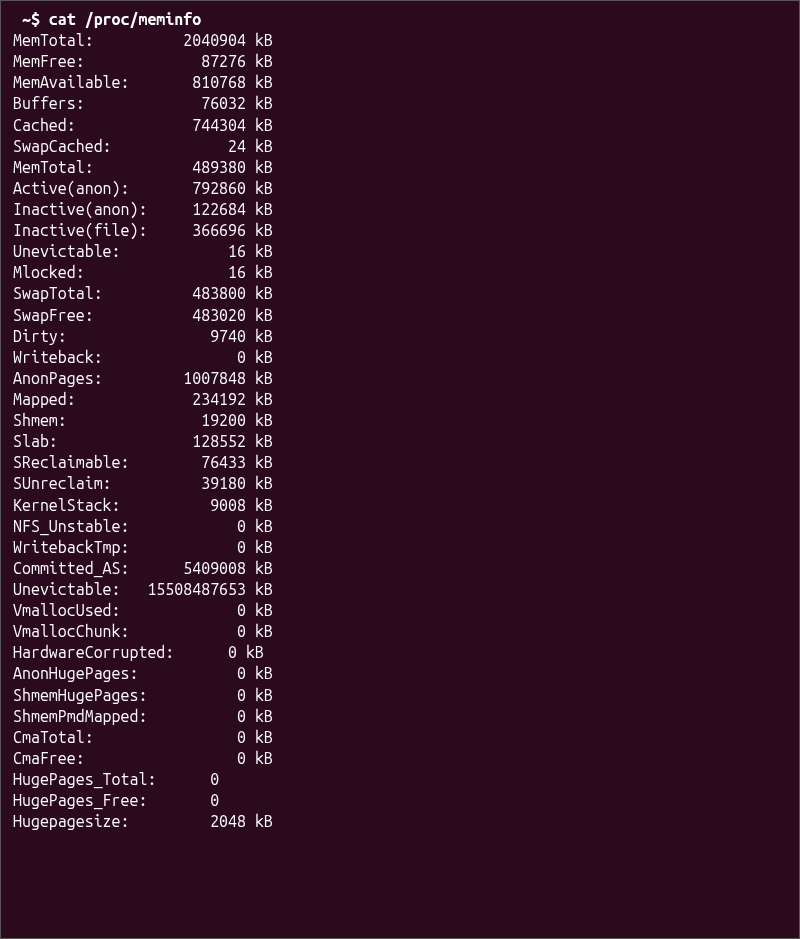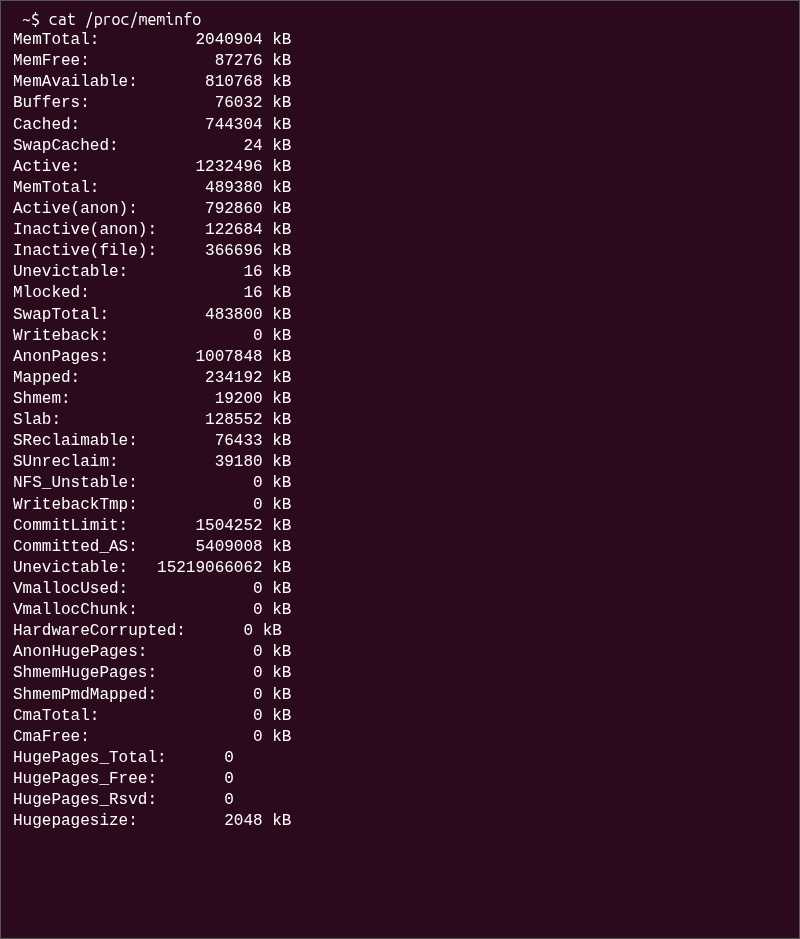--- a/index.html
+++ b/index.html
@@ -13,25 +13,24 @@
       height: 939px;
       padding: 8px 12px;
       font-family: 'Ubuntu Mono', 'DejaVu Sans Mono', 'Consolas', monospace;
       font-size: 16px;
       color: #ffffff;
       line-height: 1.32;
       border: 1px solid #555;
     }
     .prompt-line {
       white-space: pre;
-      font-weight: normal;
+      font-weight: bold;
     }
     .row {
       white-space: pre;
-      font-family: Liberation Mono, monospace;
     }
     .label {
       display: inline-block;
     }
     .value {
       display: inline-block;
     }
     .unit {
       display: inline-block;
     }
@@ -40,45 +39,45 @@
 <body>
 
 <div class="prompt-line"> ~$ cat /proc/meminfo</div>
 <div id="output">
     <div class="row"><span class="label">MemTotal:       </span><span class="value">   2040904</span><span class="unit"> kB</span></div>
     <div class="row"><span class="label">MemFree:        </span><span class="value">     87276</span><span class="unit"> kB</span></div>
     <div class="row"><span class="label">MemAvailable:   </span><span class="value">    810768</span><span class="unit"> kB</span></div>
     <div class="row"><span class="label">Buffers:        </span><span class="value">     76032</span><span class="unit"> kB</span></div>
     <div class="row"><span class="label">Cached:         </span><span class="value">    744304</span><span class="unit"> kB</span></div>
     <div class="row"><span class="label">SwapCached:     </span><span class="value">        24</span><span class="unit"> kB</span></div>
-    <div class="row"><span class="label">Active:         </span><span class="value">   1232496</span><span class="unit"> kB</span></div>
     <div class="row"><span class="label">MemTotal:       </span><span class="value">    489380</span><span class="unit"> kB</span></div>
     <div class="row"><span class="label">Active(anon):   </span><span class="value">    792860</span><span class="unit"> kB</span></div>
     <div class="row"><span class="label">Inactive(anon): </span><span class="value">    122684</span><span class="unit"> kB</span></div>
     <div class="row"><span class="label">Inactive(file): </span><span class="value">    366696</span><span class="unit"> kB</span></div>
     <div class="row"><span class="label">Unevictable:    </span><span class="value">        16</span><span class="unit"> kB</span></div>
     <div class="row"><span class="label">Mlocked:        </span><span class="value">        16</span><span class="unit"> kB</span></div>
     <div class="row"><span class="label">SwapTotal:      </span><span class="value">    483800</span><span class="unit"> kB</span></div>
+    <div class="row"><span class="label">SwapFree:       </span><span class="value">    483020</span><span class="unit"> kB</span></div>
+    <div class="row"><span class="label">Dirty:          </span><span class="value">      9740</span><span class="unit"> kB</span></div>
     <div class="row"><span class="label">Writeback:      </span><span class="value">         0</span><span class="unit"> kB</span></div>
     <div class="row"><span class="label">AnonPages:      </span><span class="value">   1007848</span><span class="unit"> kB</span></div>
     <div class="row"><span class="label">Mapped:         </span><span class="value">    234192</span><span class="unit"> kB</span></div>
     <div class="row"><span class="label">Shmem:          </span><span class="value">     19200</span><span class="unit"> kB</span></div>
     <div class="row"><span class="label">Slab:           </span><span class="value">    128552</span><span class="unit"> kB</span></div>
     <div class="row"><span class="label">SReclaimable:   </span><span class="value">     76433</span><span class="unit"> kB</span></div>
     <div class="row"><span class="label">SUnreclaim:     </span><span class="value">     39180</span><span class="unit"> kB</span></div>
+    <div class="row"><span class="label">KernelStack:    </span><span class="value">      9008</span><span class="unit"> kB</span></div>
     <div class="row"><span class="label">NFS_Unstable:   </span><span class="value">         0</span><span class="unit"> kB</span></div>
     <div class="row"><span class="label">WritebackTmp:   </span><span class="value">         0</span><span class="unit"> kB</span></div>
-    <div class="row"><span class="label">CommitLimit:    </span><span class="value">   1504252</span><span class="unit"> kB</span></div>
     <div class="row"><span class="label">Committed_AS:   </span><span class="value">   5409008</span><span class="unit"> kB</span></div>
-    <div class="row"><span class="label">Unevictable:   </span><span class="value">15219066062</span><span class="unit"> kB</span></div>
+    <div class="row"><span class="label">Unevictable:   </span><span class="value">15508487653</span><span class="unit"> kB</span></div>
     <div class="row"><span class="label">VmallocUsed:    </span><span class="value">         0</span><span class="unit"> kB</span></div>
     <div class="row"><span class="label">VmallocChunk:   </span><span class="value">         0</span><span class="unit"> kB</span></div>
     <div class="row"><span class="label">HardwareCorrupted:</span><span class="value">      0</span><span class="unit"> kB</span></div>
     <div class="row"><span class="label">AnonHugePages:  </span><span class="value">         0</span><span class="unit"> kB</span></div>
     <div class="row"><span class="label">ShmemHugePages: </span><span class="value">         0</span><span class="unit"> kB</span></div>
     <div class="row"><span class="label">ShmemPmdMapped: </span><span class="value">         0</span><span class="unit"> kB</span></div>
     <div class="row"><span class="label">CmaTotal:       </span><span class="value">         0</span><span class="unit"> kB</span></div>
     <div class="row"><span class="label">CmaFree:        </span><span class="value">         0</span><span class="unit"> kB</span></div>
     <div class="row"><span class="label">HugePages_Total:</span><span class="value">      0</span><span class="unit"></span></div>
     <div class="row"><span class="label">HugePages_Free: </span><span class="value">      0</span><span class="unit"></span></div>
-    <div class="row"><span class="label">HugePages_Rsvd: </span><span class="value">      0</span><span class="unit"></span></div>
     <div class="row"><span class="label">Hugepagesize:   </span><span class="value">      2048</span><span class="unit"> kB</span></div>
   </div>
 
 </body></html>

